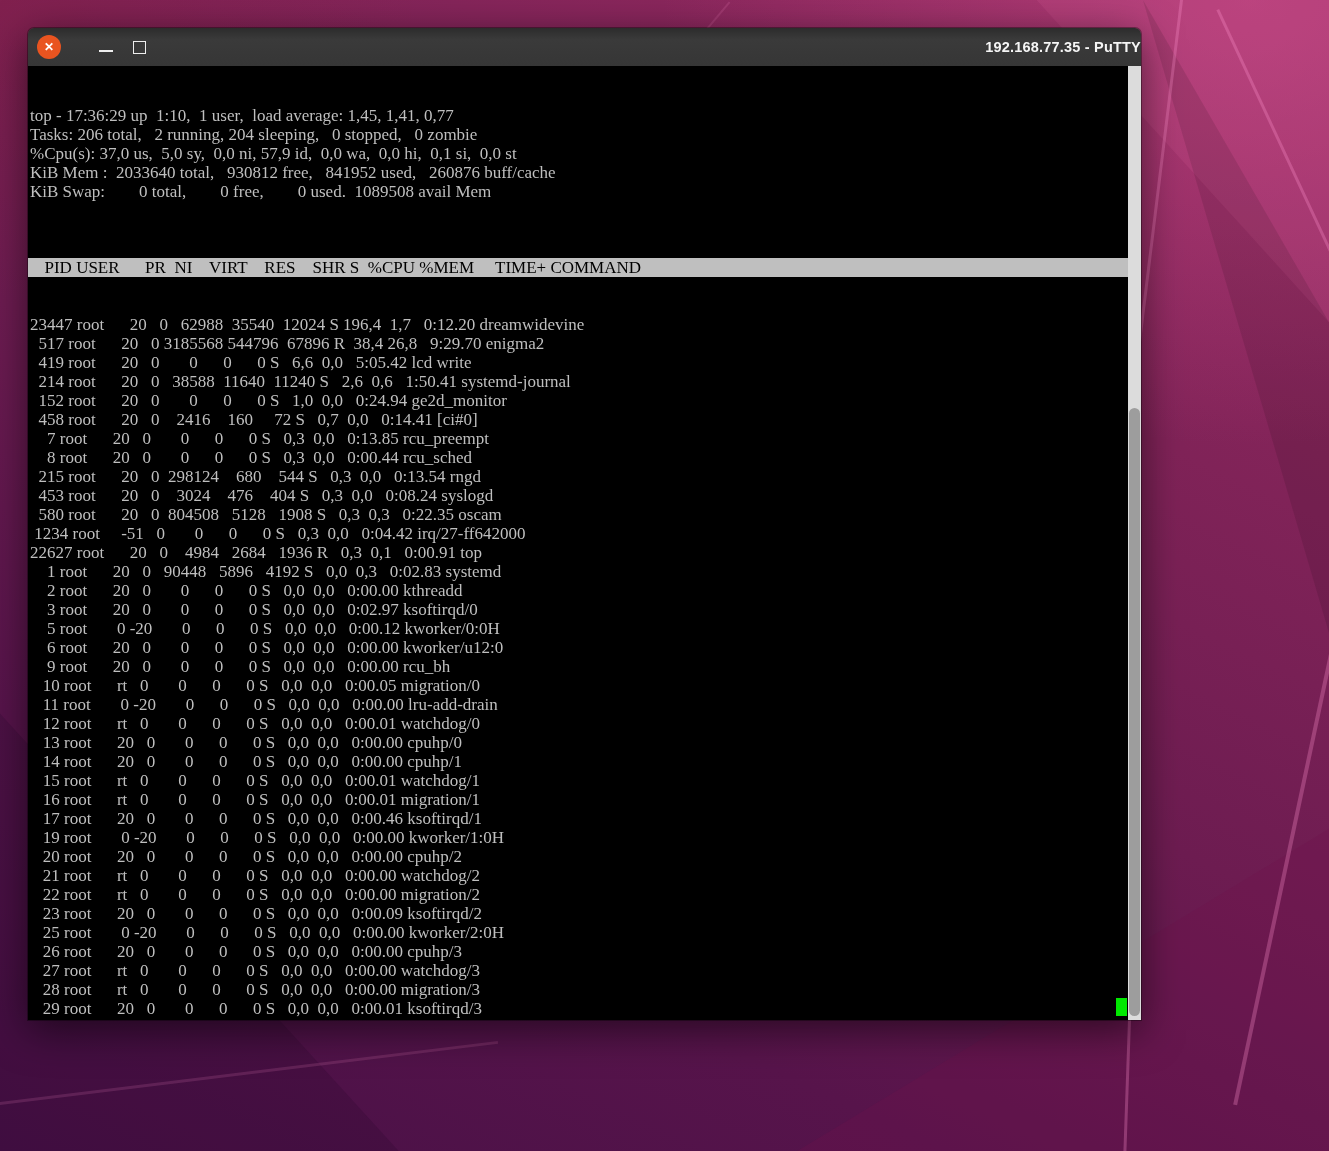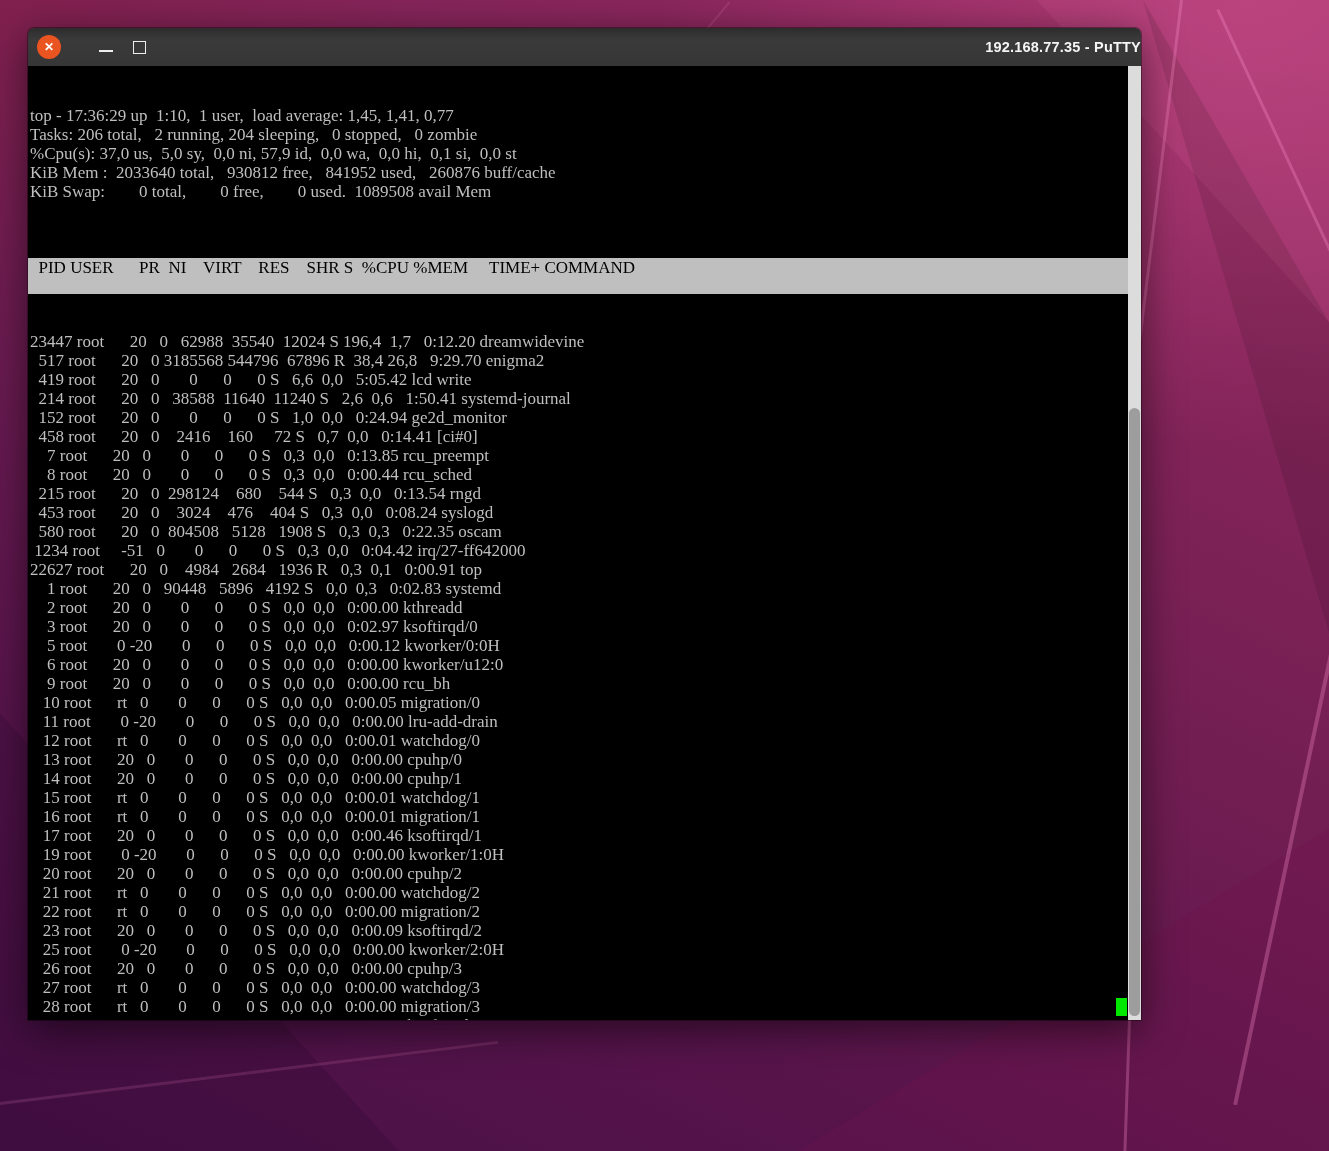--- a/index.html
+++ b/index.html
@@ -57,23 +57,23 @@
     position:absolute;left:0;top:38px;right:13px;bottom:0;
     background:var(--terminal-bg,#000);
     color:var(--terminal-fg,#bfbfbf);
     font-family:Liberation Serif, serif;
     font-size:17px;line-height:19px;
     white-space:pre;overflow:hidden;
     padding:2px 0 0 2px;box-sizing:border-box;
   }
   .tline,.trow{height:19px;white-space:pre;}
   .thead{
-    height:36px;white-space:pre;margin-top:19px;
+    height:19px;white-space:pre;margin-top:19px;
     background:var(--header-bg,#bfbfbf);color:var(--header-fg,#000);
-    margin-left:-2px;padding-left:2px;margin-right:0;
+    margin-left:-2px;padding-left:8px;margin-right:0;
   }
   .cursor{
     position:absolute;right:1px;bottom:4px;width:11px;height:18px;
     background:var(--cursor,#00e800);
   }
   
   .scrollbar{
     position:absolute;top:38px;right:0;width:13px;bottom:0;
     background:var(--scroll-track,#dcdcdc);
   }

